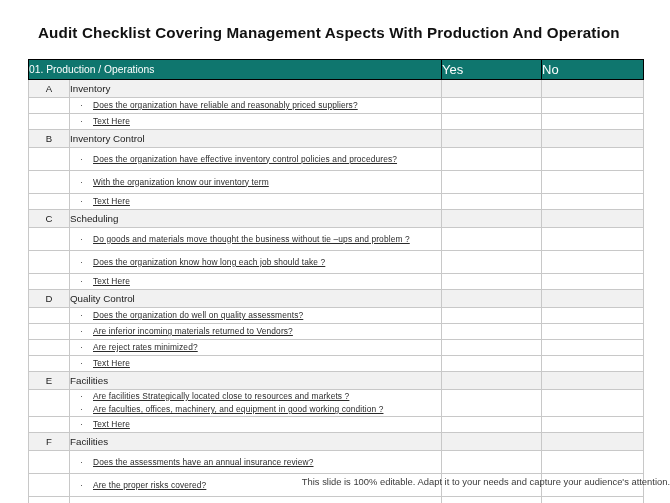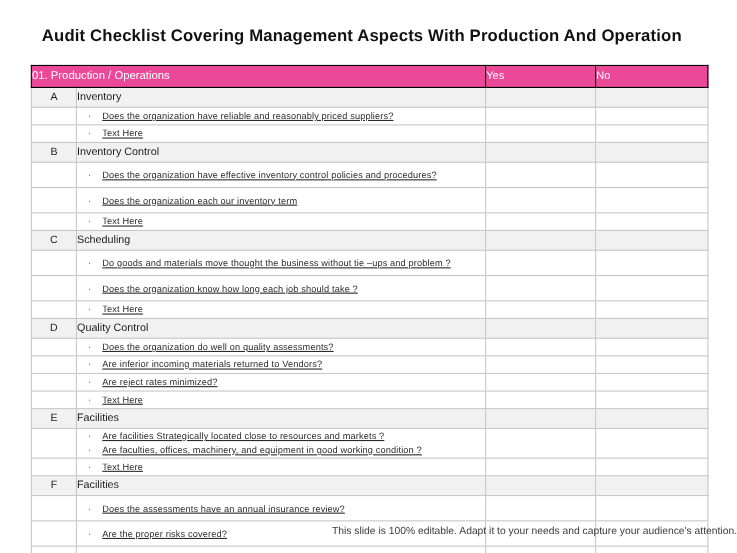--- a/index.html
+++ b/index.html
@@ -51,32 +51,32 @@
   .checklist-table td,
   .checklist-table th {
     border: 1px solid #c8c8c8;
     padding: 0;
     vertical-align: middle;
     background: #ffffff;
   }
 
   
   .hdr-row td {
-    background: #ec4899;
+    background: #0f766e;
     border: 1px solid #000000;
     color: #ffffff;
     height: 19px;
   }
   .hdr-title {
     font-size: 10.3px;
     padding-left: 5px;
     white-space: nowrap;
   }
   .hdr-yes, .hdr-no {
-    font-size: 10px;
+    font-size: 13px;
     padding-left: 5px;
     border-left: 1px solid #ffffff !important;
   }
 
   
   .sec-row td {
     background: #f1f1f1;
     height: 17px;
   }
   .sec-key {
@@ -198,21 +198,21 @@
             </div>
           </td>
           <td class="blank-cell"></td>
           <td class="blank-cell"></td>
         </tr>
         <tr class="q-row tall">
           <td class="blank-cell"></td>
           <td class="q-cell">
             <div class="q-line">
               <span class="q-bullet">·</span>
-              <span class="q-text">Does  the organization  each our inventory  term</span>
+              <span class="q-text">With  the organization  know our inventory  term</span>
             </div>
           </td>
           <td class="blank-cell"></td>
           <td class="blank-cell"></td>
         </tr>
         <tr class="q-row">
           <td class="blank-cell"></td>
           <td class="q-cell">
             <div class="q-line">
               <span class="q-bullet">·</span>

